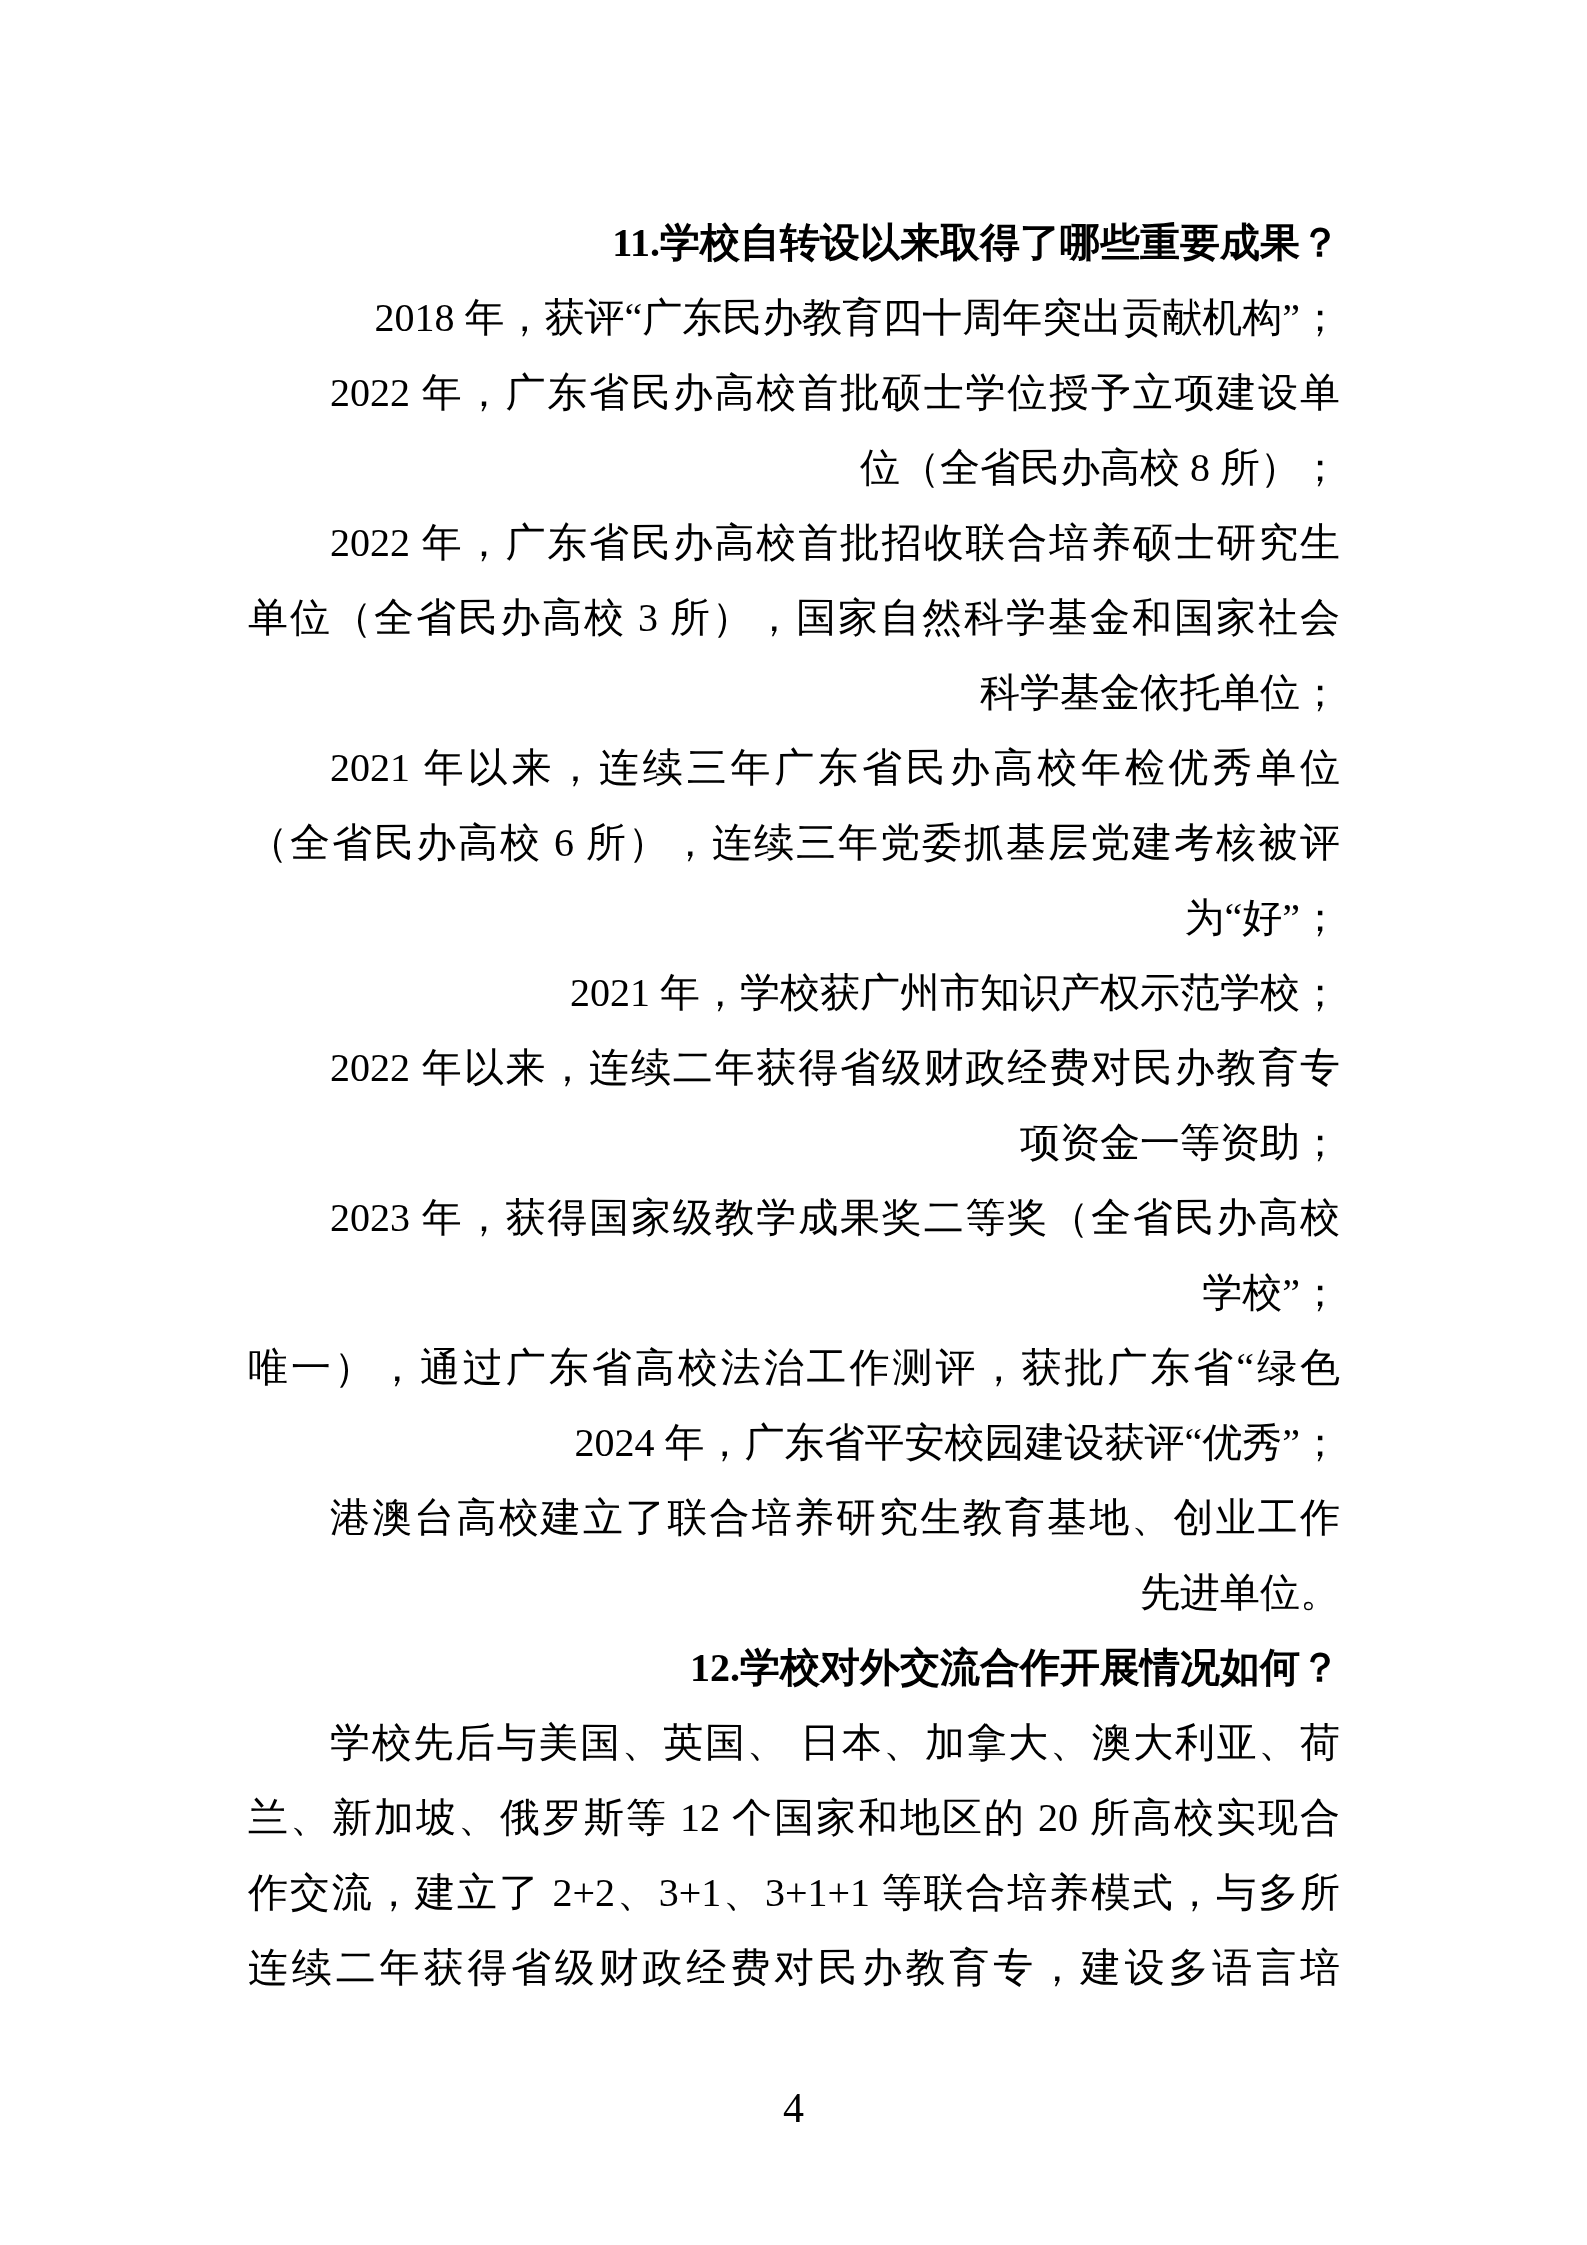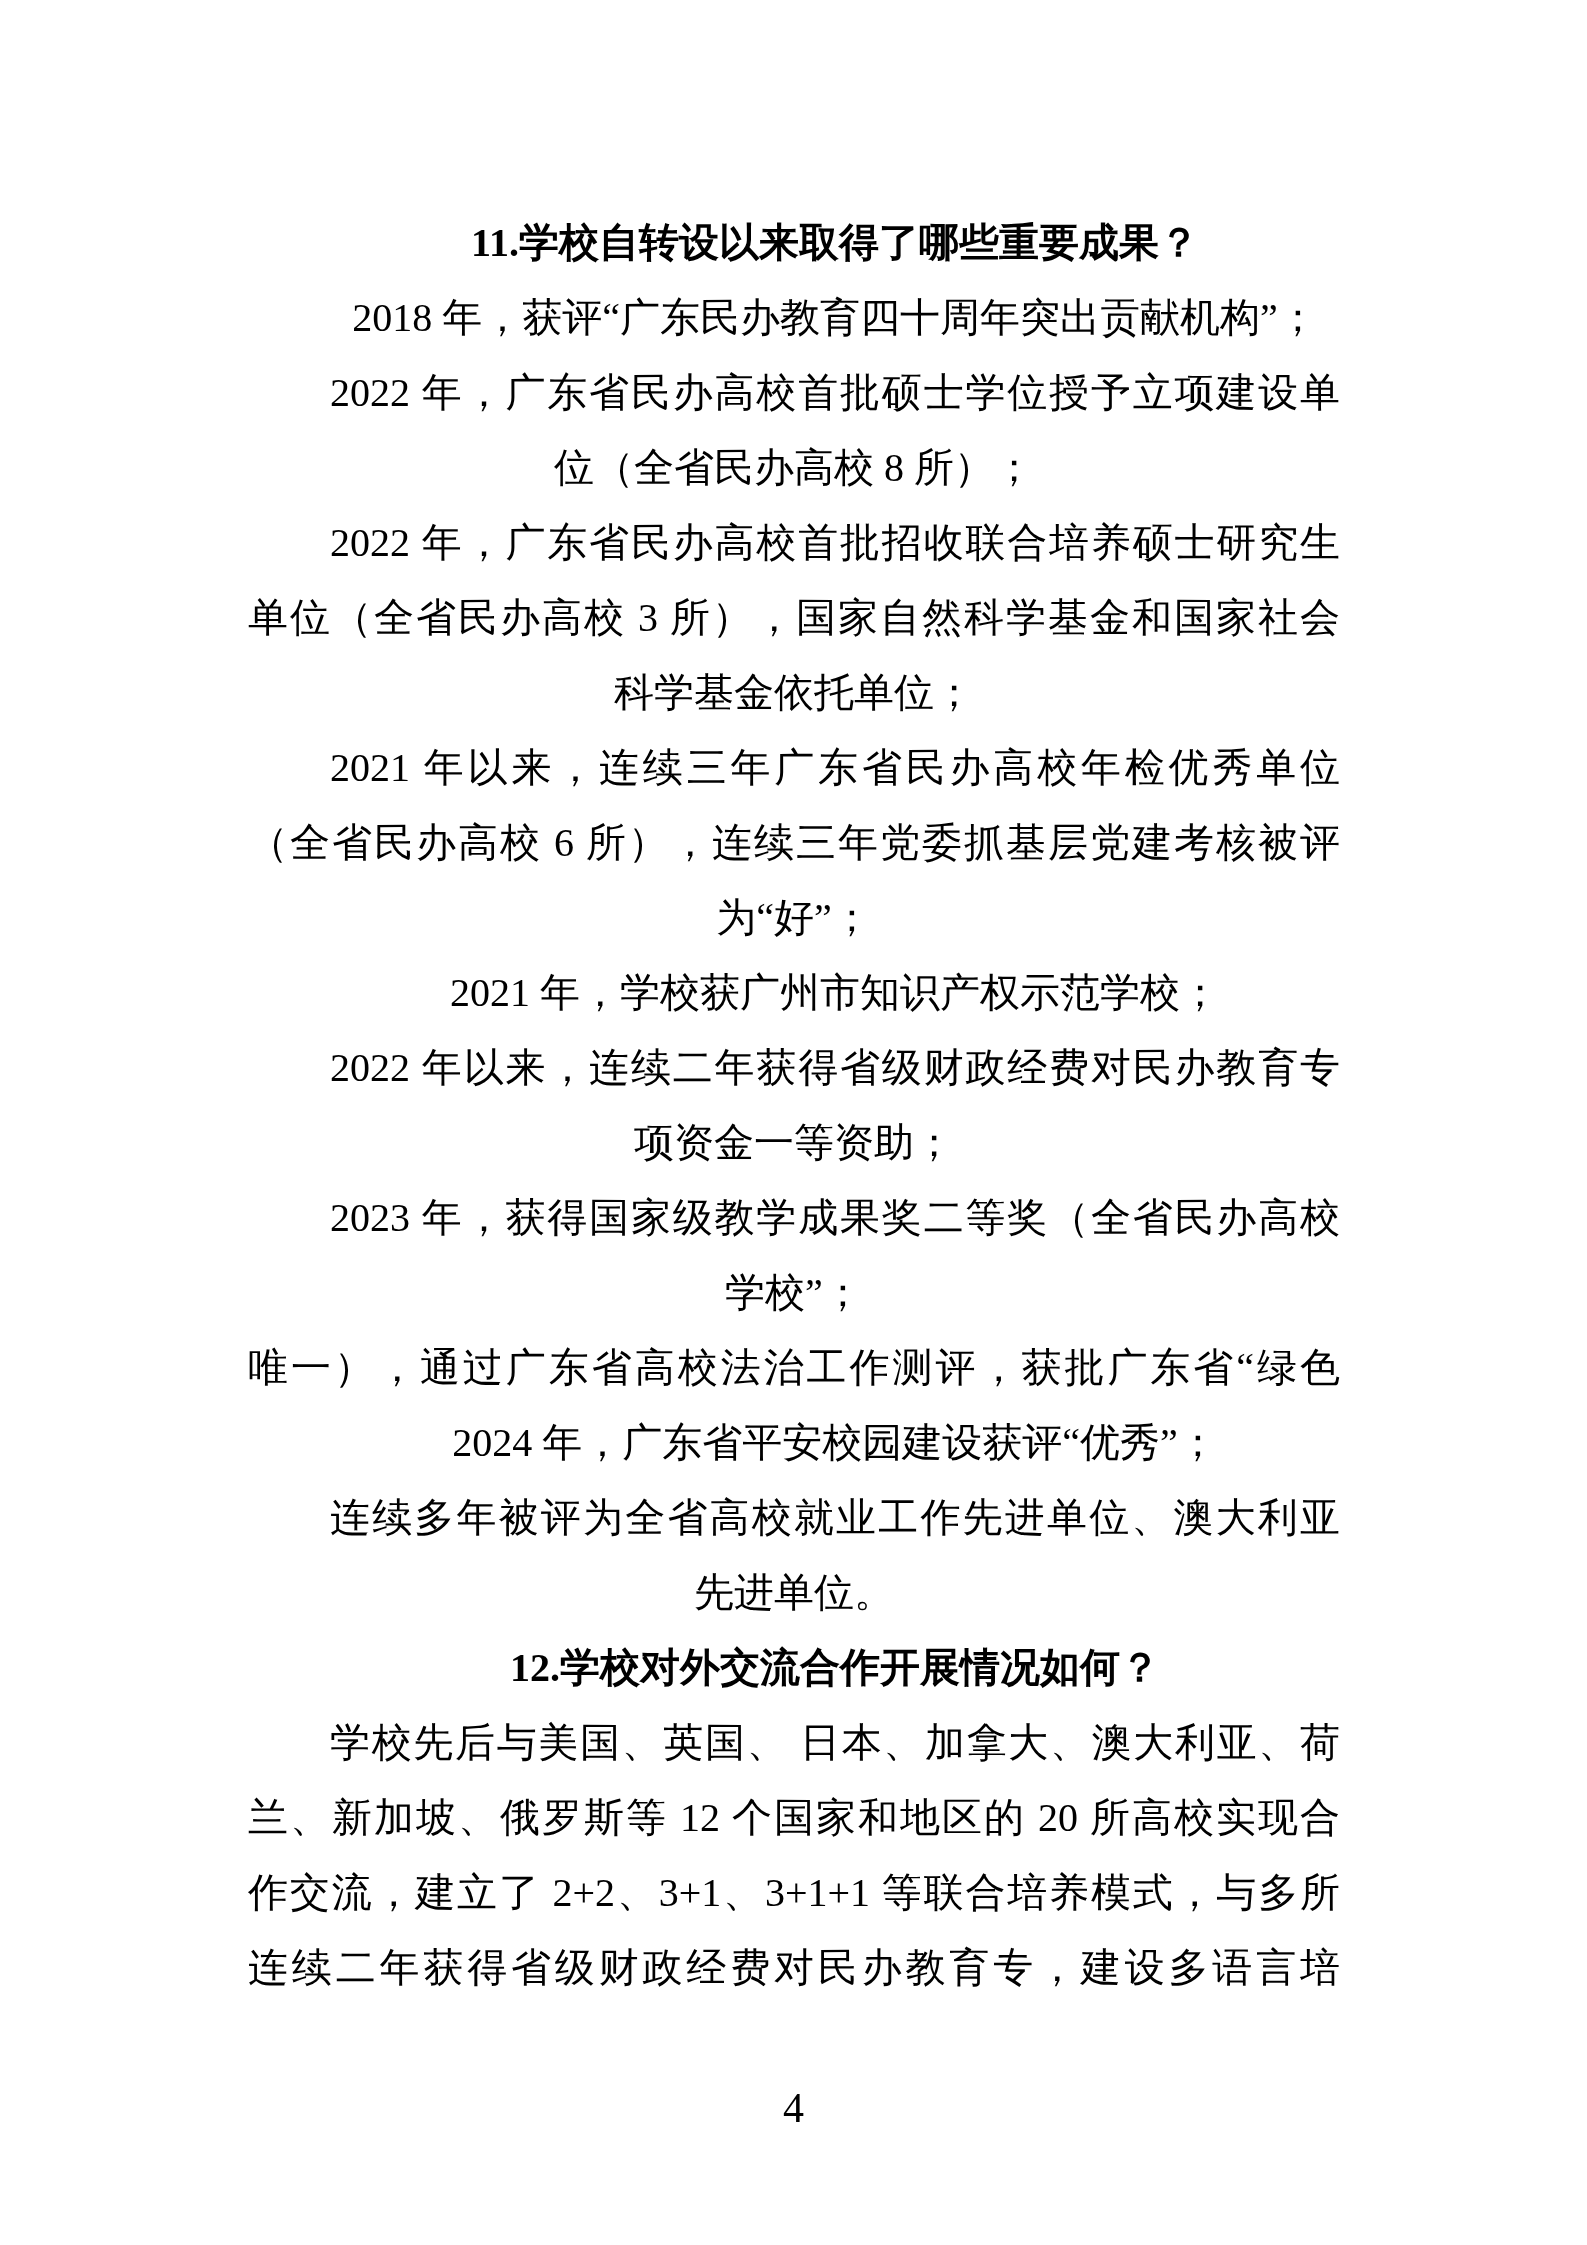--- a/index.html
+++ b/index.html
@@ -19,21 +19,21 @@
     position: absolute;
     left: 248px;
     top: 205px;
     width: 1092px;
   }
   .line {
     height: 75px;
     line-height: 75px;
     font-size: 40px;
     white-space: pre;
-    text-align: center;
+    text-align: right;
   }
   .indent {
     padding-left: 82px;
   }
   .bold {
     font-weight: bold;
   }
   .justify {
     white-space: normal;
     text-align: justify;
@@ -63,21 +63,21 @@
   <div class="line indent justify">2021 年以来，连续三年广东省民办高校年检优秀单位</div>
   <div class="line justify">（全省民办高校 6 所），连续三年党委抓基层党建考核被评</div>
   <div class="line">为“好”；</div>
   <div class="line indent">2021 年，学校获广州市知识产权示范学校；</div>
   <div class="line indent justify">2022 年以来，连续二年获得省级财政经费对民办教育专</div>
   <div class="line">项资金一等资助；</div>
   <div class="line indent justify">2023 年，获得国家级教学成果奖二等奖（全省民办高校</div>
   <div class="line">学校”；</div>
   <div class="line justify">唯一），通过广东省高校法治工作测评，获批广东省“绿色</div>
   <div class="line indent">2024 年，广东省平安校园建设获评“优秀”；</div>
-  <div class="line indent justify">连续多年被评为全省高校就业工作先进单位、澳大利亚</div>
+  <div class="line indent justify">港澳台高校建立了联合培养研究生教育基地、创业工作</div>
   <div class="line">先进单位。</div>
   <div class="line indent bold">12.学校对外交流合作开展情况如何？</div>
   <div class="line indent justify">学校先后与美国、英国、 日本、加拿大、澳大利亚、荷</div>
   <div class="line justify">兰、新加坡、俄罗斯等 12 个国家和地区的 20 所高校实现合</div>
   <div class="line justify">作交流，建立了 2+2、3+1、3+1+1 等联合培养模式，与多所</div>
   <div class="line justify">连续二年获得省级财政经费对民办教育专，建设多语言培</div>
 </div>
 
 <div class="page-footer">4</div>
 

